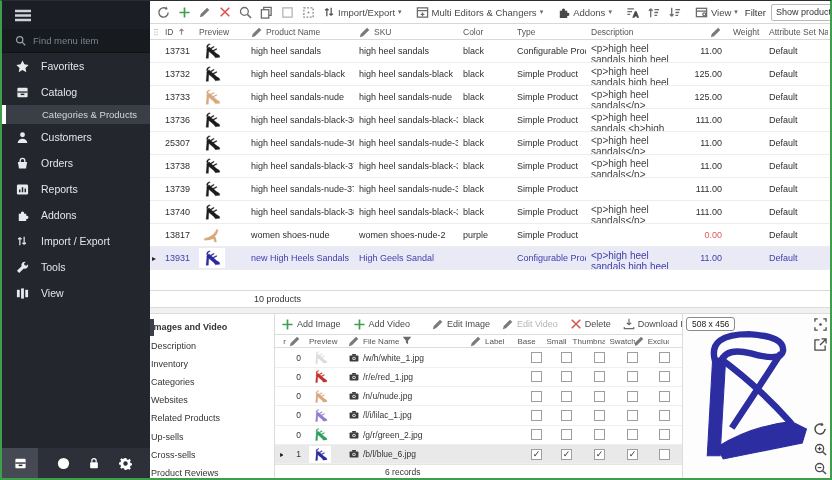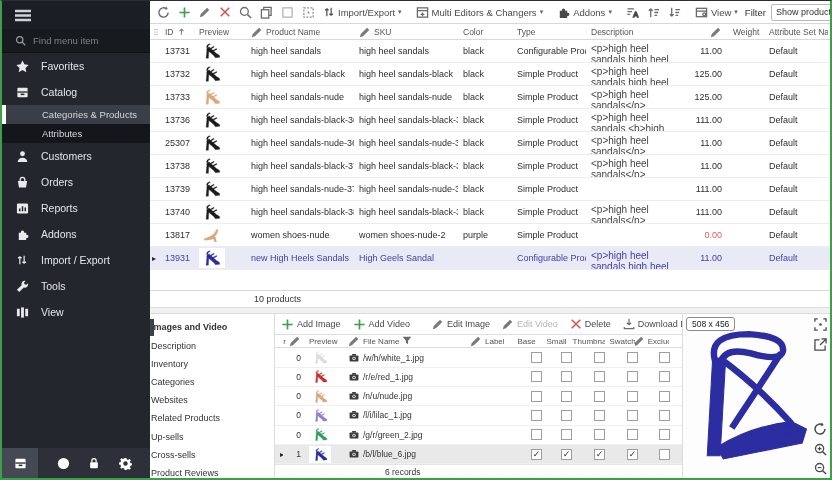--- a/index.html
+++ b/index.html
@@ -170,21 +170,20 @@
                 <rect x="1.5" y="2" width="11" height="10" rx="1" fill="currentColor" stroke="none"></rect>
                 <path d="M1.5 6.5h11" stroke="#23262d"></path>
                 <path d="M5 9h4" stroke="#23262d" stroke-width="1.6"></path>
               </svg>
             </span>
           </span>
           <span>Catalog</span>
         </div>
         <div class="sb-sub">
           <div class="sb-child sel">Categories &amp; Products</div>
-          <div class="sb-child">Attributes</div>
         </div>
         <div class="sb-item">
           <span class="ic">
             <span style="display: flex;">
               <svg width="13" height="13" viewBox="0 0 14 14" fill="none" stroke="currentColor" stroke-width="1.4">
                 <circle cx="7" cy="4" r="2.6" fill="currentColor" stroke="none"></circle>
                 <path d="M1.8 13a5.2 4.6 0 0 1 10.4 0z" fill="currentColor" stroke="none"></path>
               </svg>
             </span>
           </span>

